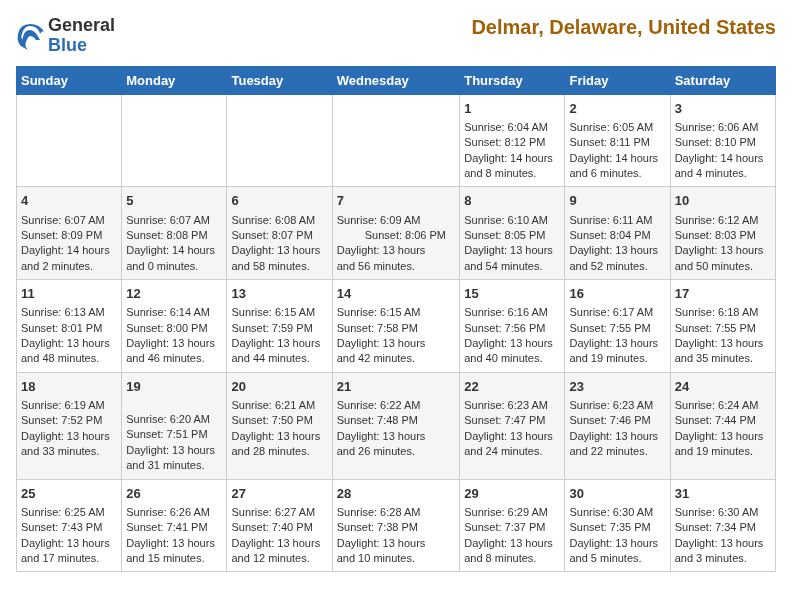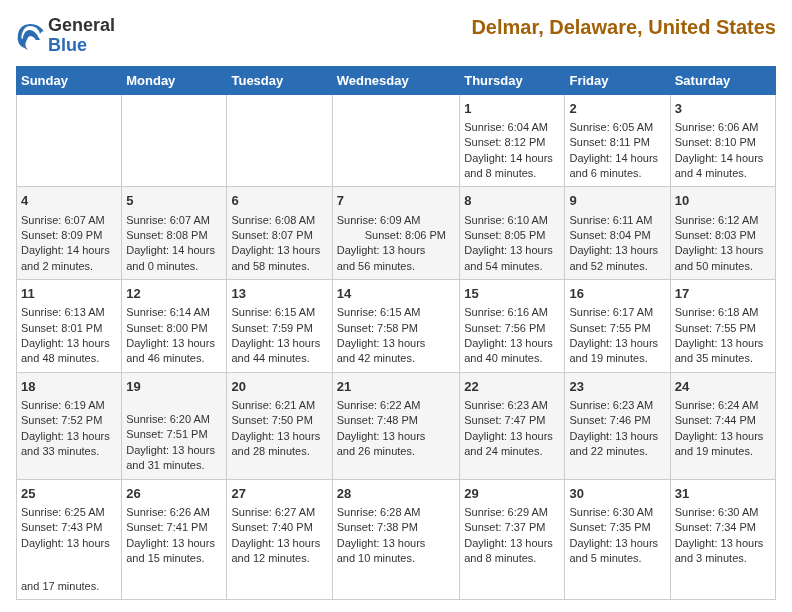--- a/index.html
+++ b/index.html
@@ -297,21 +297,21 @@
           <span style="display: block;">Daylight: 13 hours</span>
           <span style="display: block;">and 19 minutes.</span>
         </td>
       </tr>
       <tr>
         <td>
           <span class="day-num">25</span>
           <span style="display: block;">Sunrise: 6:25 AM</span>
           <span style="display: block;">Sunset: 7:43 PM</span>
           <span style="display: block;">Daylight: 13 hours</span>
-          <span style="display: block; margin-top: 28px;">and 17 minutes.</span>
+          <span style="display: block;">and 17 minutes.</span>
         </td>
         <td>
           <span class="day-num">26</span>
           <span style="display: block;">Sunrise: 6:26 AM</span>
           <span style="display: block;">Sunset: 7:41 PM</span>
           <span style="display: block;">Daylight: 13 hours</span>
           <span style="display: block;">and 15 minutes.</span>
         </td>
         <td>
           <span class="day-num">27</span>

